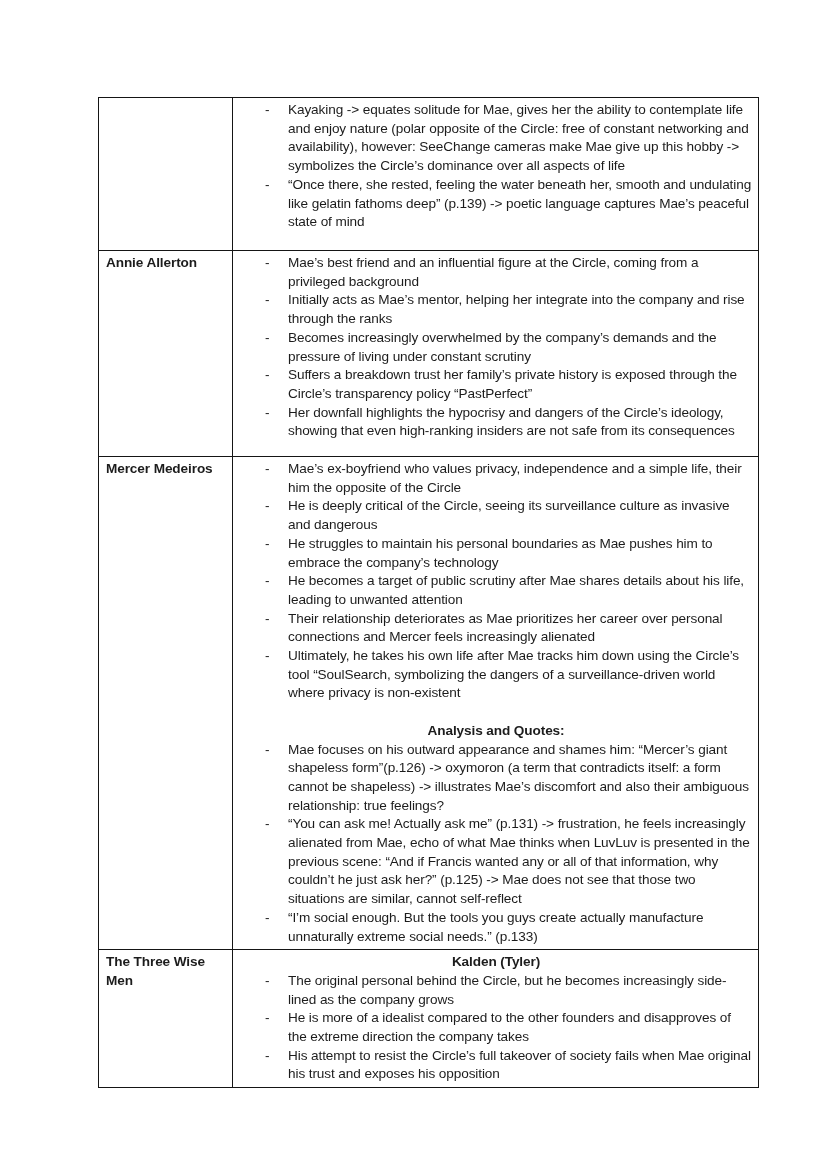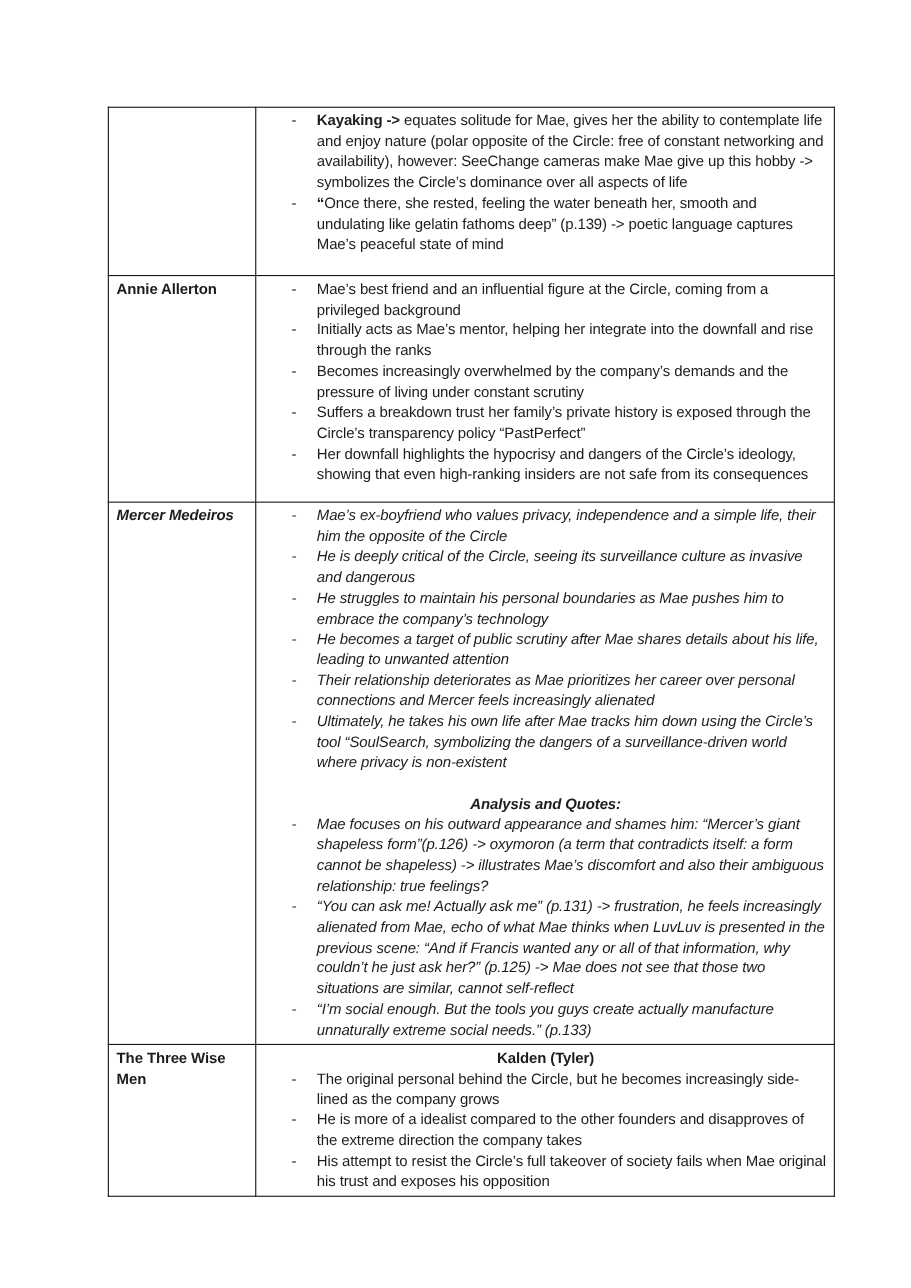--- a/index.html
+++ b/index.html
@@ -34,42 +34,42 @@
   }
   td.name-cell {
     width: 120px;
     font-weight: bold;
   }
   td.content-cell {
     width: 512px;
   }
   tr:nth-child(1) { height: 153px; }
   tr:nth-child(2) { height: 206px; padding-left: 39px; }
-  tr:nth-child(3) { height: 487px; font-style: italic; }
+  tr:nth-child(3) { height: 487px; }
   tr:nth-child(4) { height: 130px; padding-left: 20px; }
   .bullet-item {
     display: flex;
     align-items: flex-start;
   }
   .bullet-marker {
     flex: 0 0 auto;
     width: 23px;
     margin-left: 25px;
   }
   .bullet-text {
     flex: 1 1 auto;
   }
   .block-heading {
     font-weight: bold;
     text-align: center;
   }
   .block-spacer {
     height: 18.7px;
   }
-  strong { font-weight: bold; }
+  strong { font-weight: normal; }
 </style>
 </head>
 <body>
 
 <div class="page">
   <table class="char-table">
     <tbody>
         <tr>
           <td class="name-cell"></td>
           <td class="content-cell">
@@ -85,21 +85,21 @@
         </tr>
         <tr>
           <td class="name-cell">Annie Allerton</td>
           <td class="content-cell">
             <div class="bullet-item">
               <span class="bullet-marker">-</span>
               <span class="bullet-text">Mae’s best friend and an influential figure at the Circle, coming from a privileged background</span>
             </div>
             <div class="bullet-item">
               <span class="bullet-marker">-</span>
-              <span class="bullet-text">Initially acts as Mae’s mentor, helping her integrate into the downfall and rise through the ranks</span>
+              <span class="bullet-text">Initially acts as Mae’s mentor, helping her integrate into the company and rise through the ranks</span>
             </div>
             <div class="bullet-item">
               <span class="bullet-marker">-</span>
               <span class="bullet-text">Becomes increasingly overwhelmed by the company’s demands and the pressure of living under constant scrutiny</span>
             </div>
             <div class="bullet-item">
               <span class="bullet-marker">-</span>
               <span class="bullet-text">Suffers a breakdown trust her family’s private history is exposed through the Circle’s transparency policy “PastPerfect”</span>
             </div>
             <div class="bullet-item">

